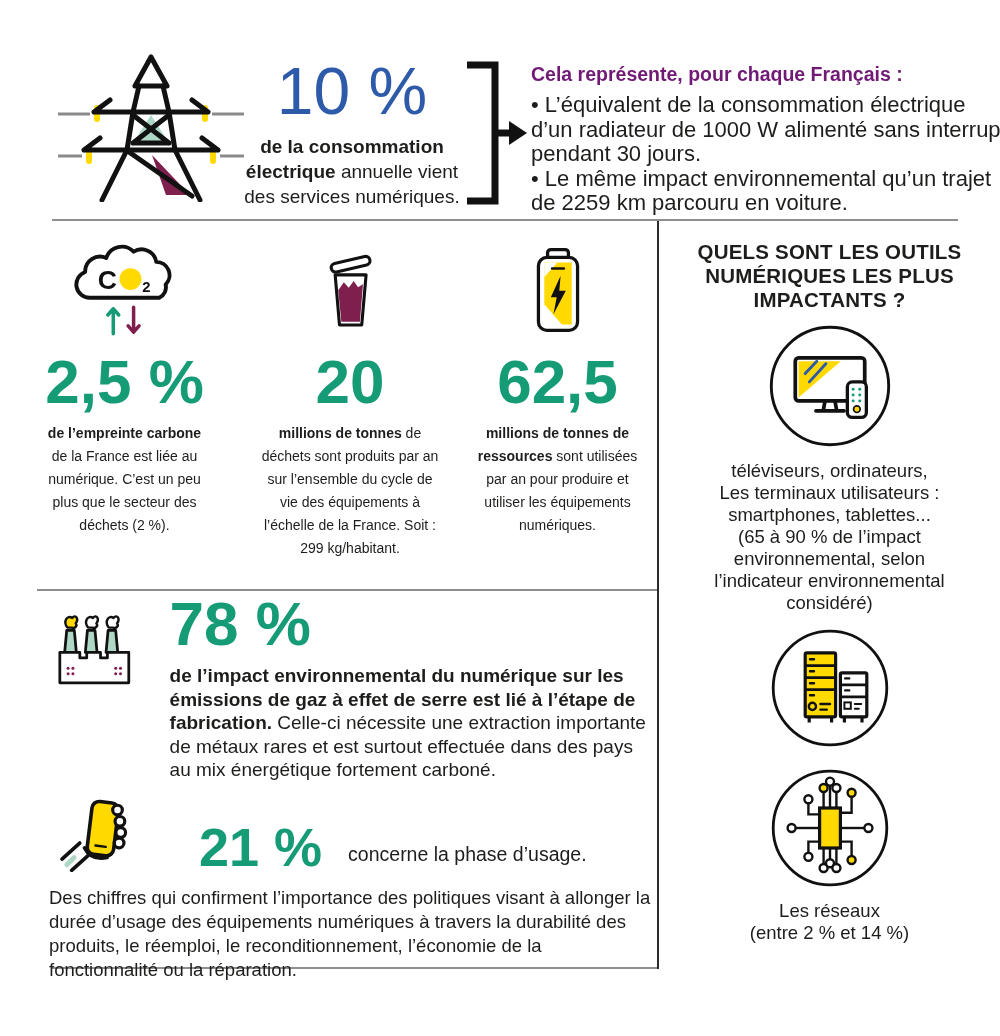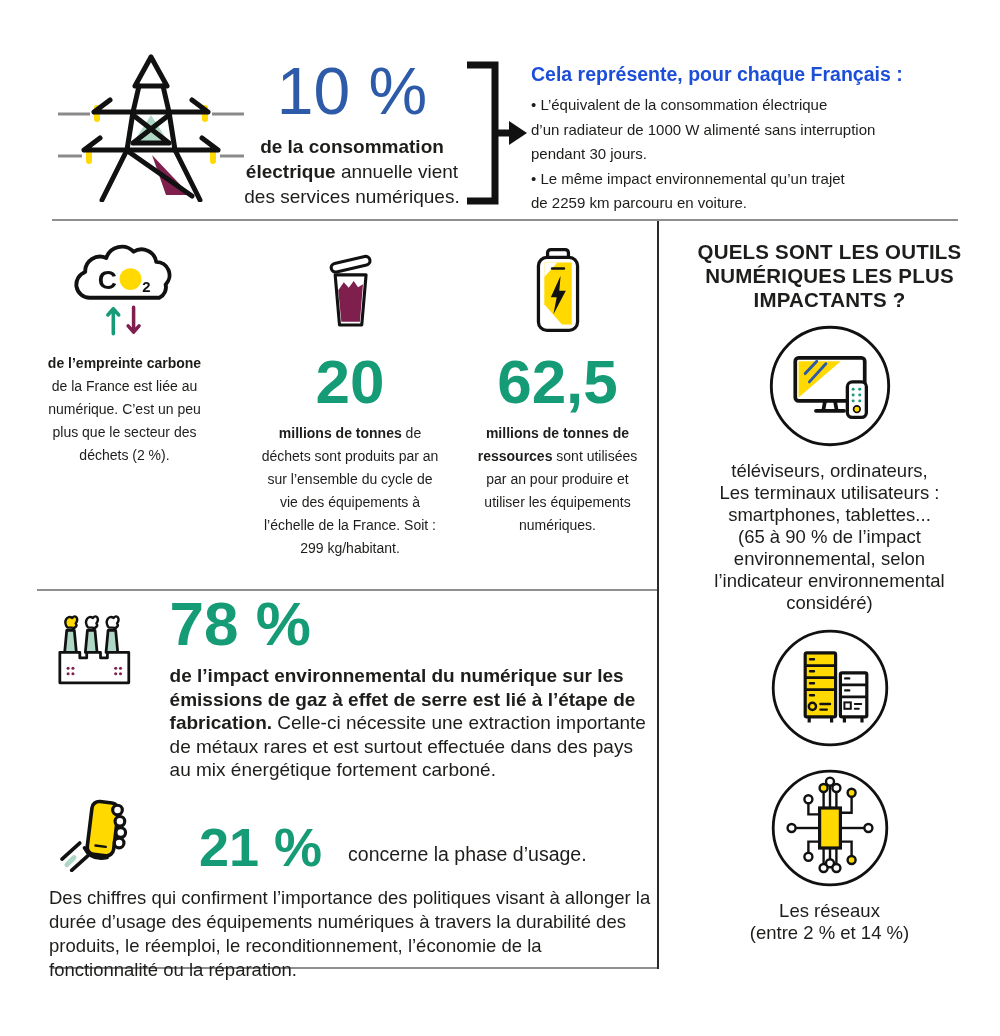--- a/index.html
+++ b/index.html
@@ -9,22 +9,22 @@
   .line-h{position:absolute;height:2px;background:#8f8f8f;}
   .line-v{position:absolute;width:2px;background:#2a2a2a;}
 
   
   .pylon{left:56px;top:52px;}
   .top-number{left:243px;top:58px;width:218px;text-align:center;}
   .num-blue{font-size:66px;line-height:66px;color:#2d5aa9;white-space:nowrap;}
   .top-caption{margin:10px 0 0;font-size:19px;line-height:25px;}
   .bracket{left:459px;top:58px;}
   .top-right{left:531px;top:62px;width:450px;}
-  .top-right h2{margin:0 0 7px;font-size:19.5px;line-height:24px;color:#1d4ed8;}
-  .b-line{font-size:15px;line-height:24.5px;white-space:nowrap;}
+  .top-right h2{margin:0 0 7px;font-size:19.5px;line-height:24px;color:#701a75;}
+  .b-line{font-size:22px;line-height:24.5px;white-space:nowrap;}
 
   
   .stats{left:32px;top:240px;width:620px;display:flex;}
   .stat{display:flex;flex-direction:column;align-items:center;text-align:center;}
   .stat-1{width:185px;}
   .stat-2{width:230px;margin-left:18px;}
   .stat-3{width:185px;}
   .icon-box{height:100px;display:flex;align-items:center;justify-content:center;}
   .num-green{margin-top:14px;font-size:62px;line-height:56px;font-weight:bold;color:#169b77;white-space:nowrap;}
   .stat .caption{margin-top:12px;font-size:14px;line-height:23px;}
@@ -121,20 +121,21 @@
           <path d="M30 74 A17 17 0 0 1 24 41 A19 19 0 0 1 51 23 A21 21 0 0 1 86 15 A19 19 0 0 1 115 28 A17 17 0 0 1 127 57 A15 15 0 0 1 119 74 Z" fill="#fff" stroke="#111" stroke-width="5" stroke-linejoin="round"></path>
           <circle cx="82" cy="50" r="14" fill="#ffd900"></circle>
           <text x="40" y="63" font-size="34" font-weight="bold" fill="#111" font-family="Liberation Sans,sans-serif">C</text>
           <text x="97" y="67" font-size="19" font-weight="bold" fill="#111" font-family="Liberation Sans,sans-serif">2</text>
           <g stroke-width="4.5" fill="none" stroke-linecap="round">
             <path d="M60 120 V88 M60 88 L53 96 M60 88 L67 96" stroke="#169b77"></path>
             <path d="M86 86 V118 M86 118 L79 110 M86 118 L93 110" stroke="#7e1f4d"></path>
           </g>
         </svg>
       </div>
+      <div class="num-green">2,5 %</div>
       <p class="caption"><strong>de l’empreinte carbone</strong> <span>de la France est liée au numérique. C’est un peu plus que le secteur des déchets (2&nbsp;%).</span></p>
     </article>
 
     <article class="stat stat-2">
       <div class="icon-box">
         <svg width="68" height="96" viewBox="0 0 110 125">
           <path d="M36 63 L45 50 L53 59 L61 48 L68 58 L76 53 L71 114 H41 Z" fill="#7e1f4d"></path>
           <path d="M31 38 H81 L74 119 H38 Z" fill="none" stroke="#111" stroke-width="5" stroke-linejoin="round"></path>
           <g transform="rotate(-13 55 21)">
             <rect x="24" y="14" width="64" height="14" rx="7" fill="#fff" stroke="#111" stroke-width="5"></rect>

